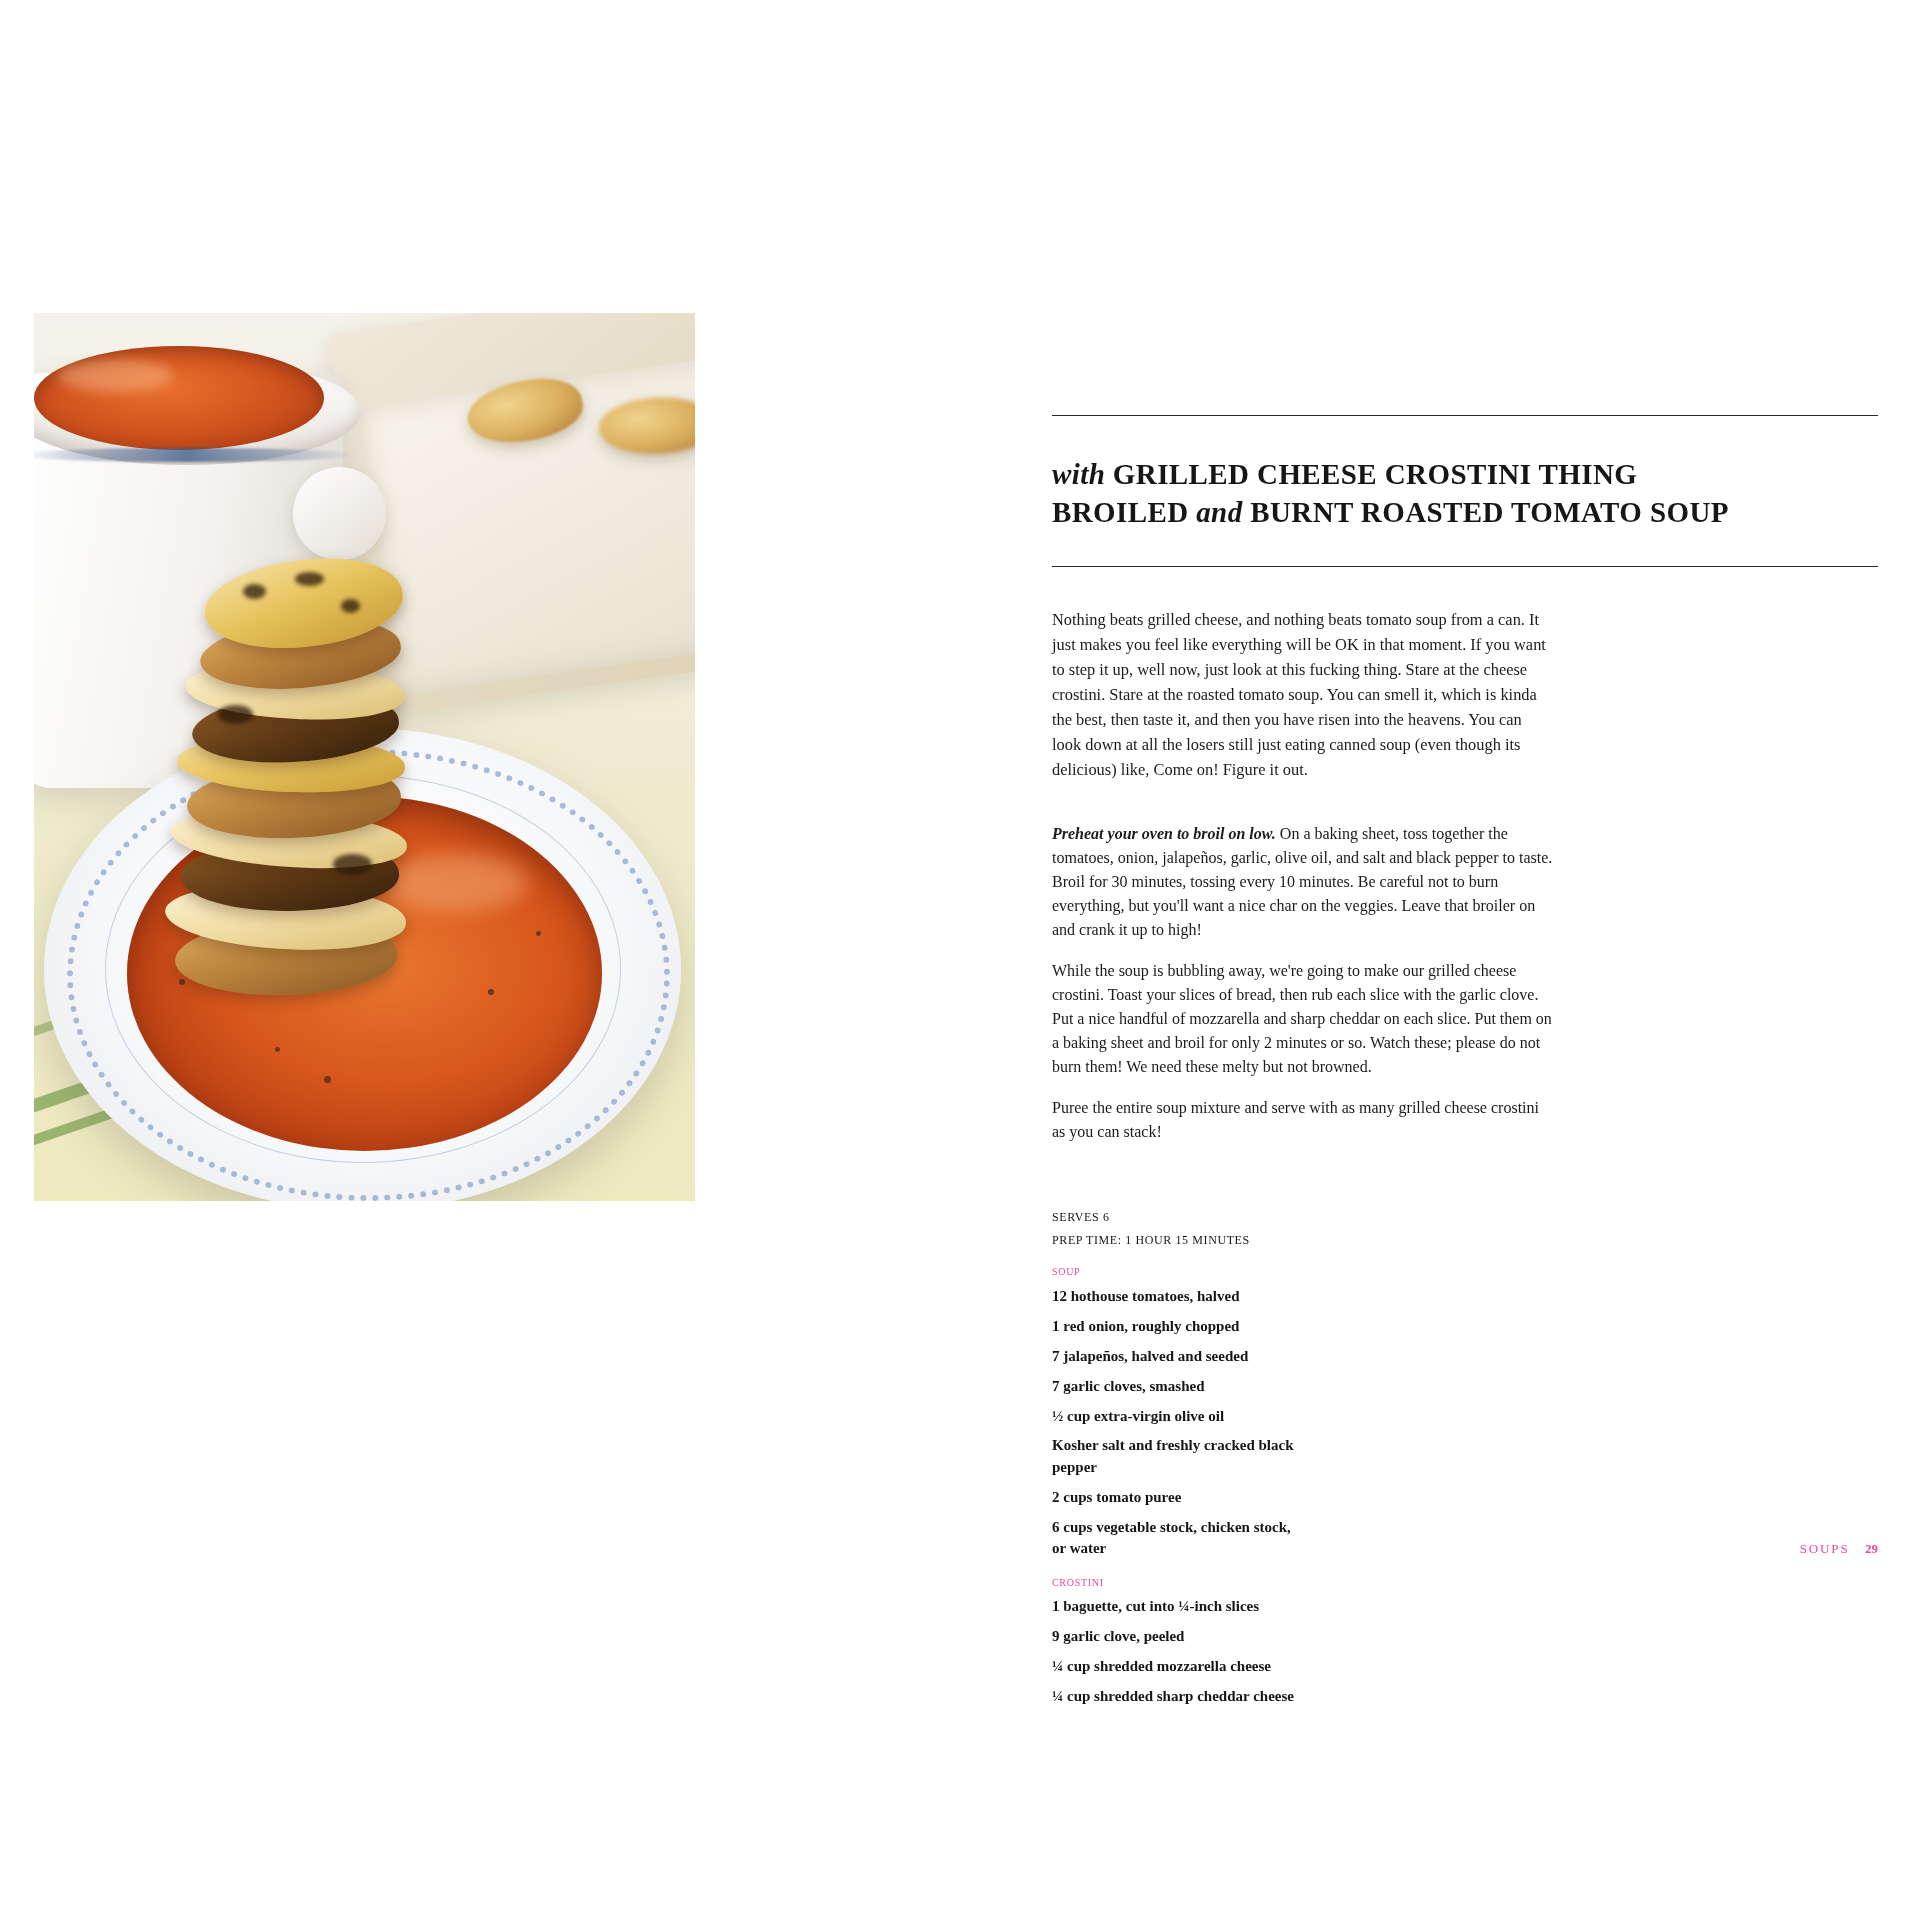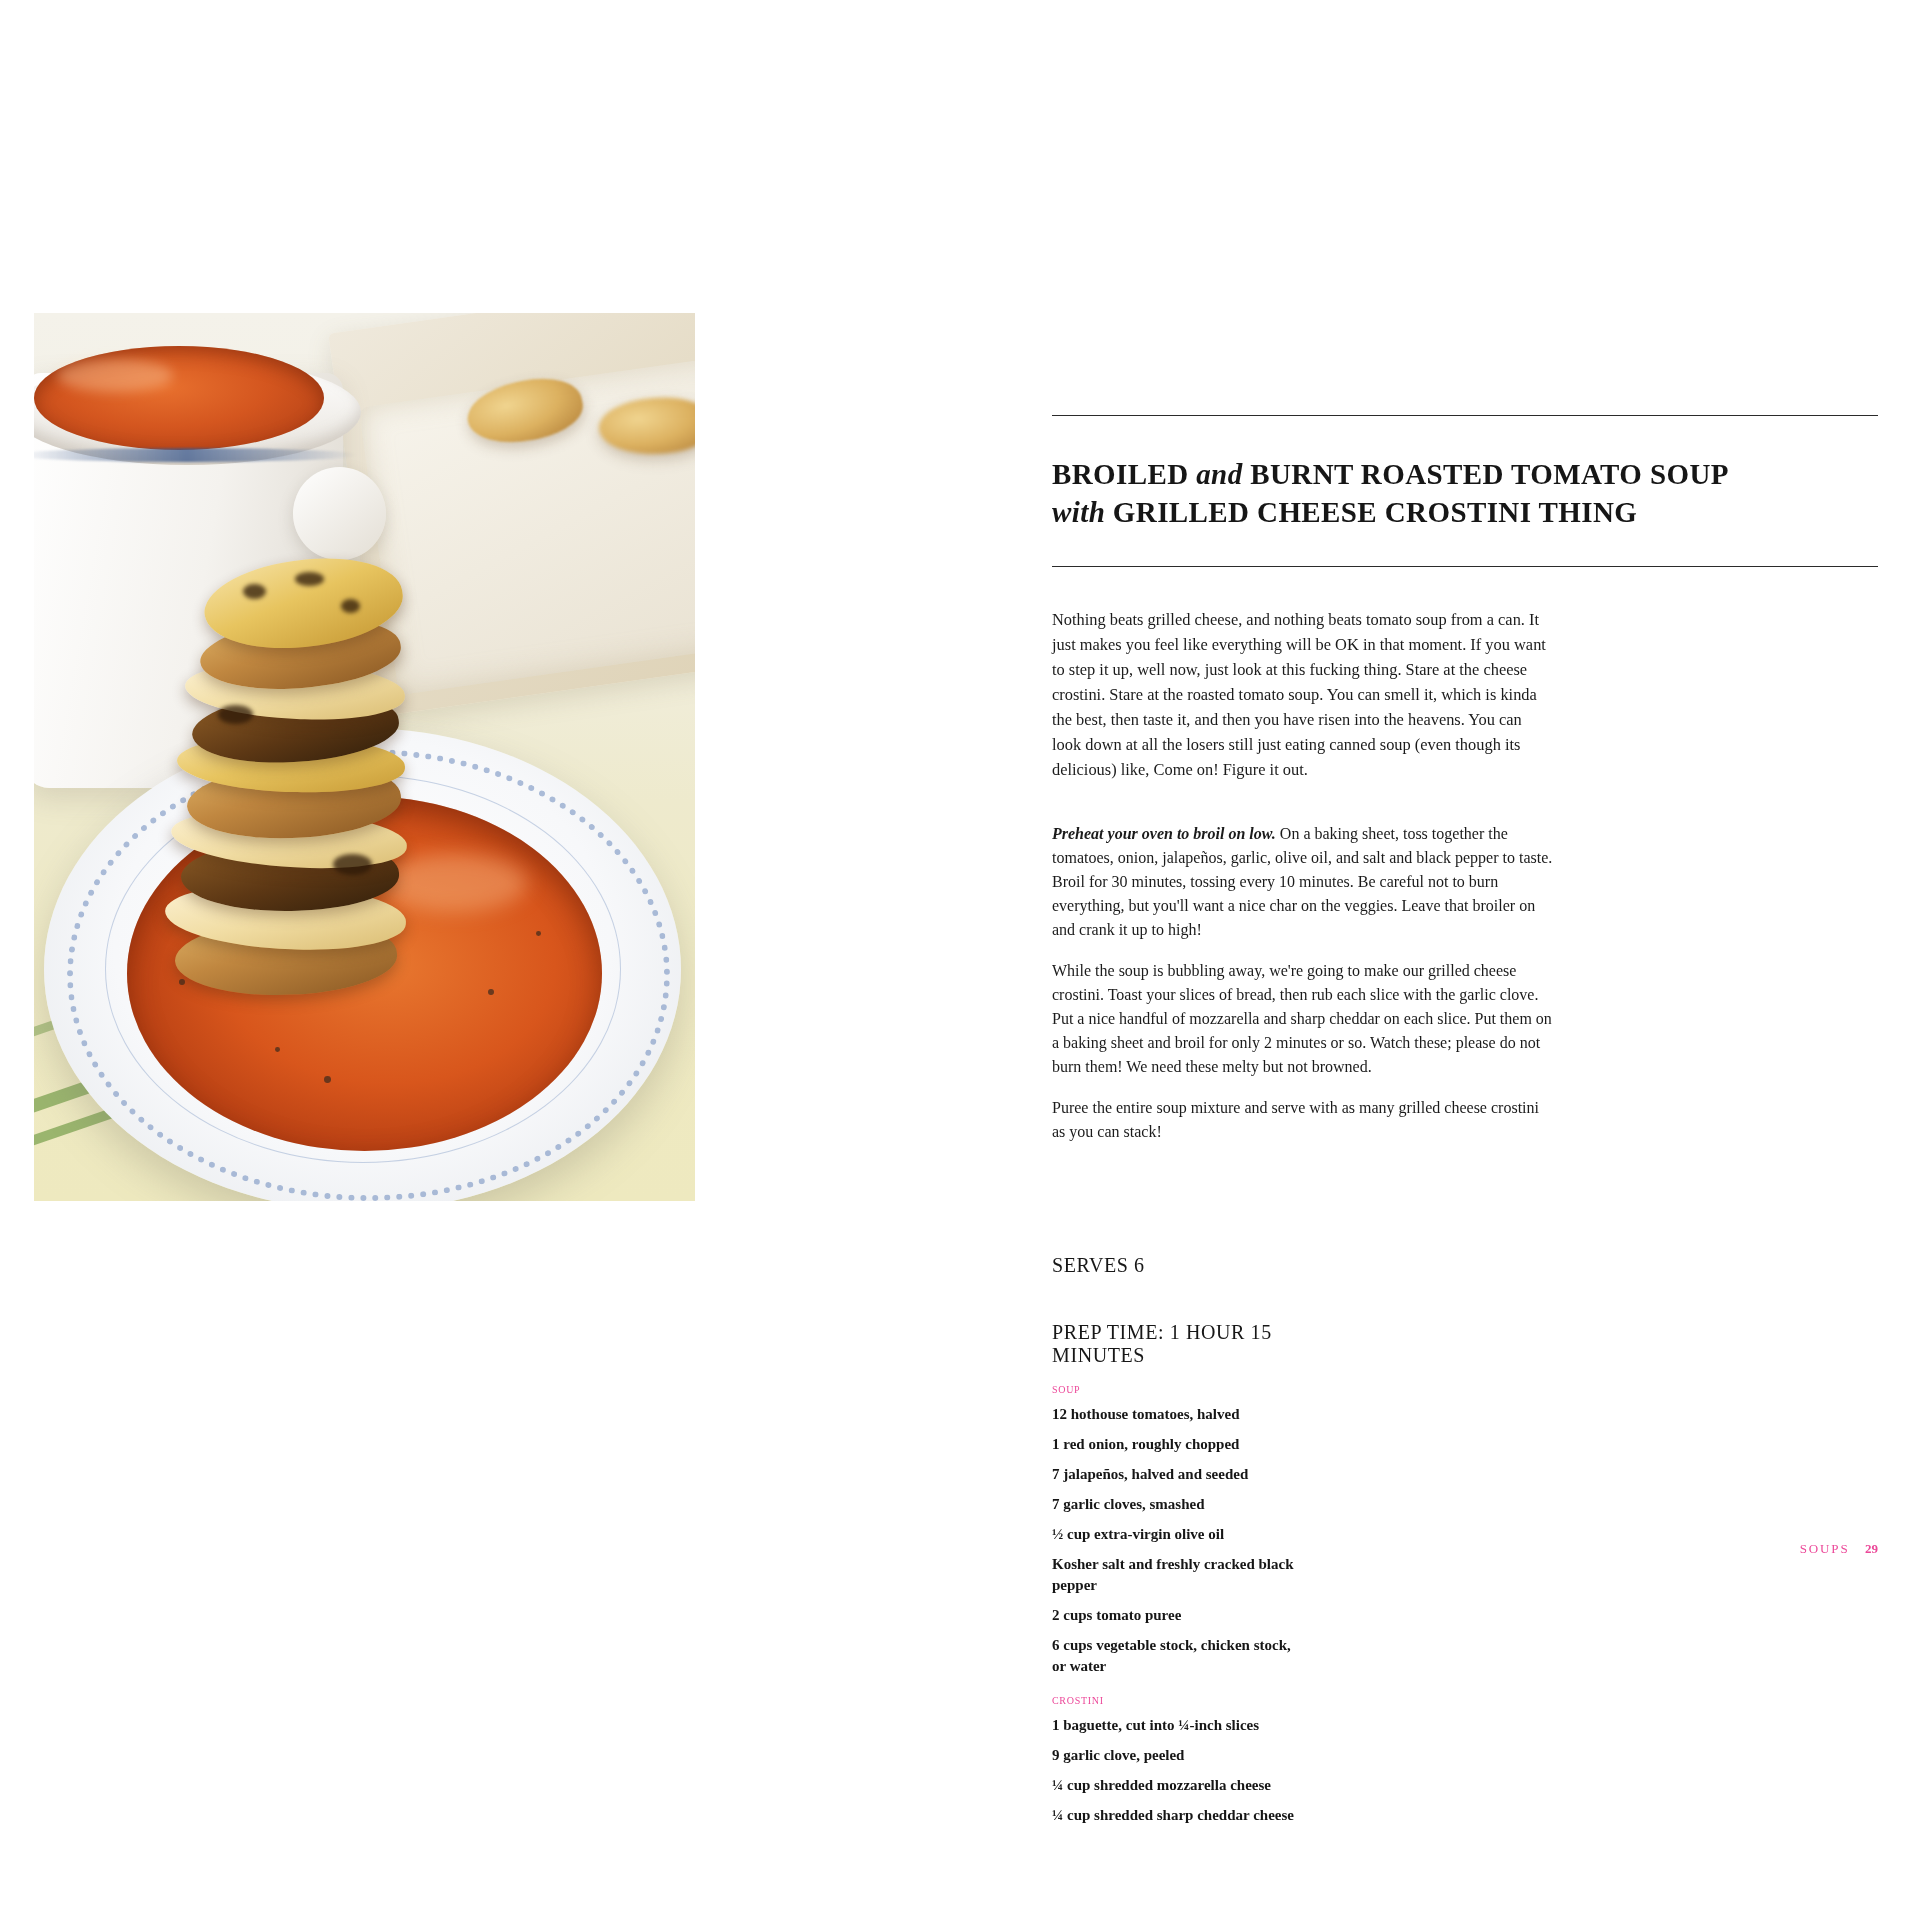--- a/index.html
+++ b/index.html
@@ -262,23 +262,22 @@
   }
 
   .side-head {
     font-size: 14.5px;
     letter-spacing: 0.9px;
     margin: 0 0 8.7px 0;
     color: #171717;
   }
   .side-head.small-caps {
     font-variant: small-caps;
-    font-size: 20px;
+    font-size: 12px;
     letter-spacing: 0.6px;
-    margin-top: 44px;
   }
   .side-section {
     font-size: 10px;
     letter-spacing: 0.7px;
     font-variant: small-caps;
     margin: 17.4px 0 8.7px 0;
     color: #ec4899;
   }
   .ing {
     font-size: 15px;
@@ -365,22 +364,22 @@
       <div class="char-spot" style="left:183px; top:338px; width:39px; height:21px;"></div>
     </div>
   </div>
 </div>
 
 <div class="recipe-page">
 
   <div class="rule"></div>
 
   <h1 class="recipe-title">
+    <span class="title-line"><span class="it">with</span><span> GRILLED CHEESE CROSTINI THING</span></span>
     <span class="title-line"><span>BROILED </span><span class="it">and</span><span> BURNT ROASTED TOMATO SOUP</span></span>
-    <span class="title-line"><span class="it">with</span><span> GRILLED CHEESE CROSTINI THING</span></span>
   </h1>
 
   <div class="rule"></div>
 
   <div class="columns">
 
     <div class="col-body">
       <p class="intro">Nothing beats grilled cheese, and nothing beats tomato soup from a can. It just makes you feel like everything will be OK in that moment. If you want to step it up, well now, just look at this fucking thing. Stare at the cheese crostini. Stare at the roasted tomato soup. You can smell it, which is kinda the best, then taste it, and then you have risen into the heavens. You can look down at all the losers still just eating canned soup (even though its delicious) like, Come on! Figure it out.</p>
 
       <p><span class="lead-in">Preheat your oven to broil on low.</span><span> On a baking sheet, toss together the tomatoes, onion, jalapeños, garlic, olive oil, and salt and black pepper to taste. Broil for 30 minutes, tossing every 10 minutes. Be careful not to burn everything, but you'll want a nice char on the veggies. Leave that broiler on and crank it up to high!</span></p>

